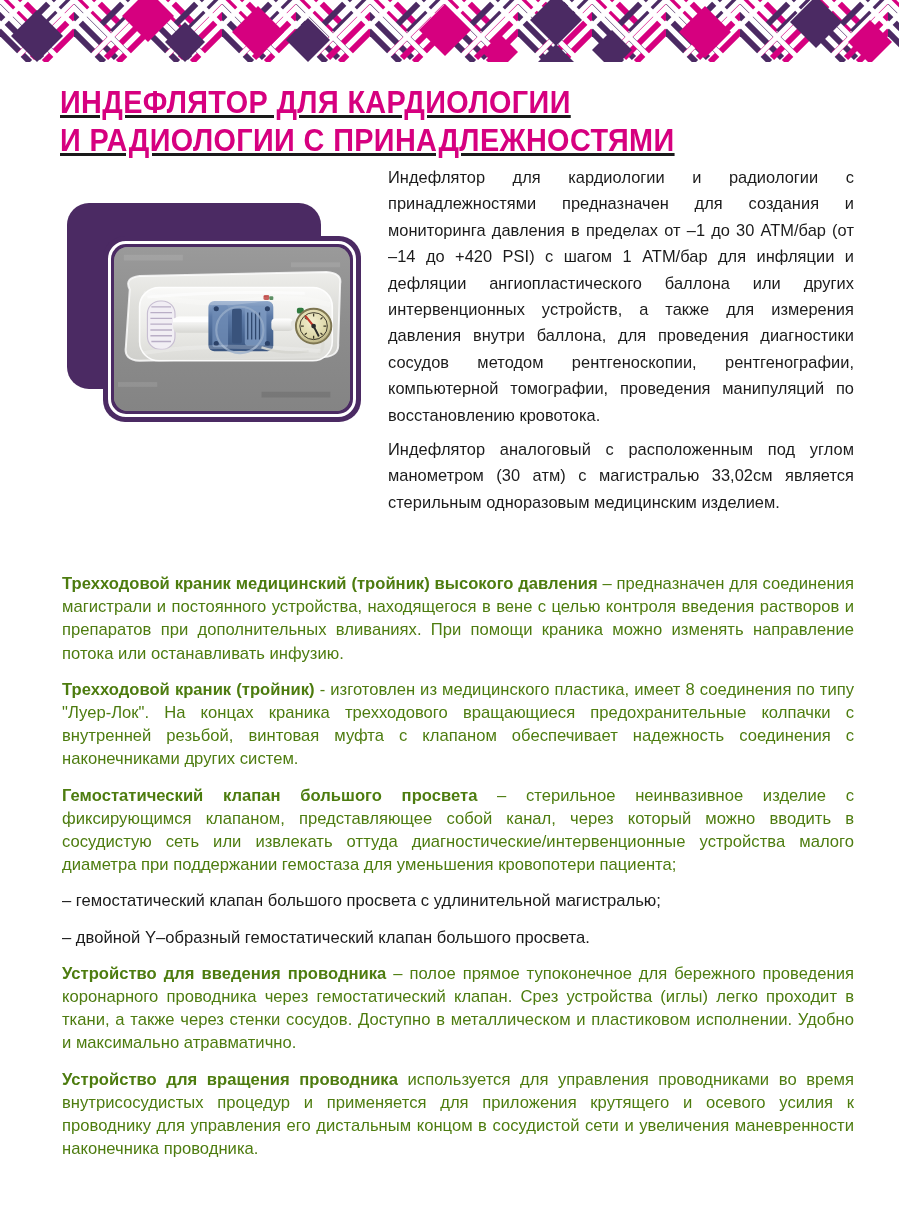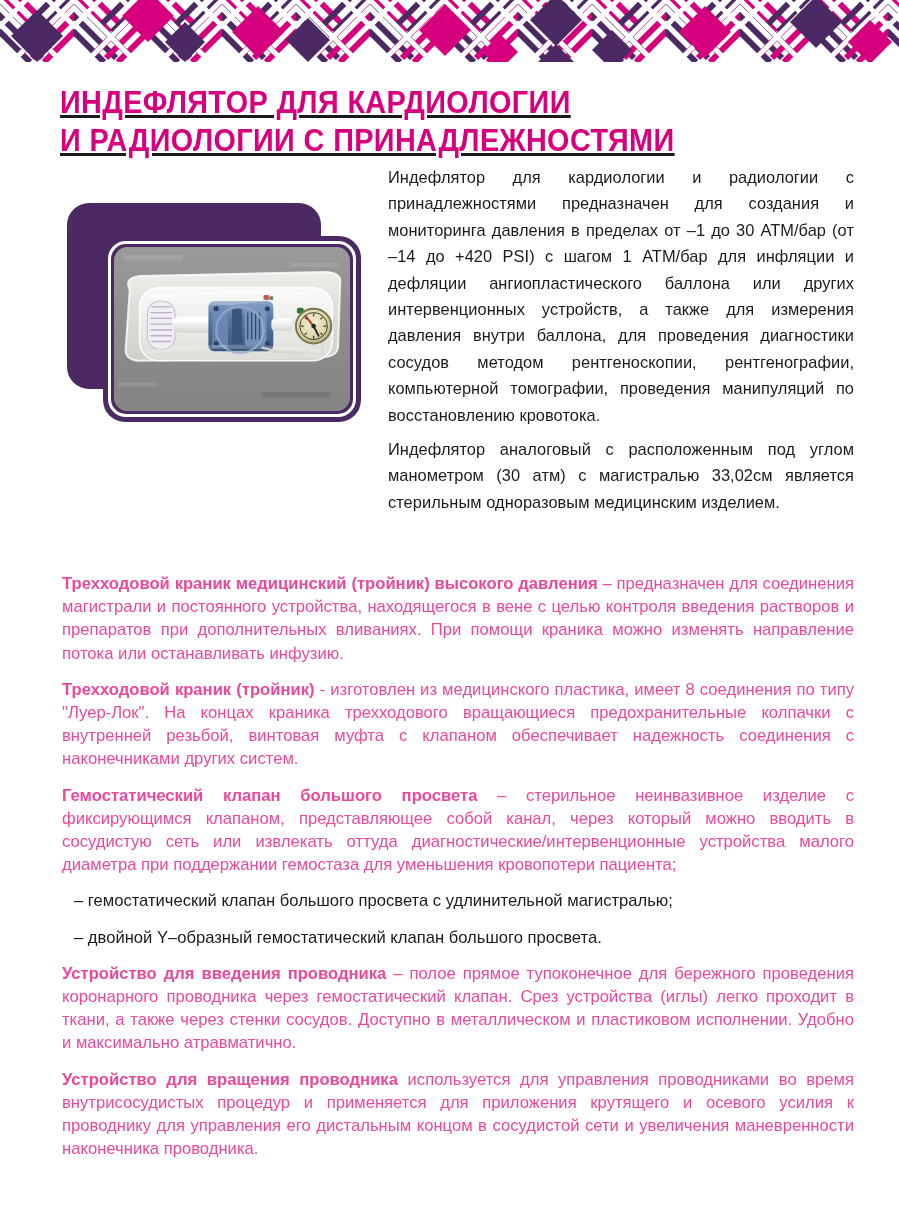--- a/index.html
+++ b/index.html
@@ -102,31 +102,31 @@
     color:#1b1b1b;
     letter-spacing:0.3px;
     margin:0 0 11px 0;
   }
   .body-p{
     font-family:"Liberation Sans Narrow","Liberation Sans", sans-serif;
     font-size:16.6px;
     line-height:23.2px;
     text-align:justify;
     text-justify:inter-word;
-    color:#ec4899;
+    color:#4d7c0f;
     margin:0 0 13px 0;
     letter-spacing:0.02px;
   }
   .body-p b{font-weight:bold;}
   .body-li{
     font-family:"Liberation Sans Narrow","Liberation Sans", sans-serif;
     font-size:16.6px;
     line-height:23.2px;
     color:#1b1b1b;
-    margin:0 0 13px 12px;
+    margin:0 0 13px 0;
     text-align:left;
   }
 </style>
 </head>
 <body>
 
 <div class="header-band">
   <svg width="899" height="64" viewBox="0 0 899 64" xmlns="http://www.w3.org/2000/svg">
     <defs>
 

